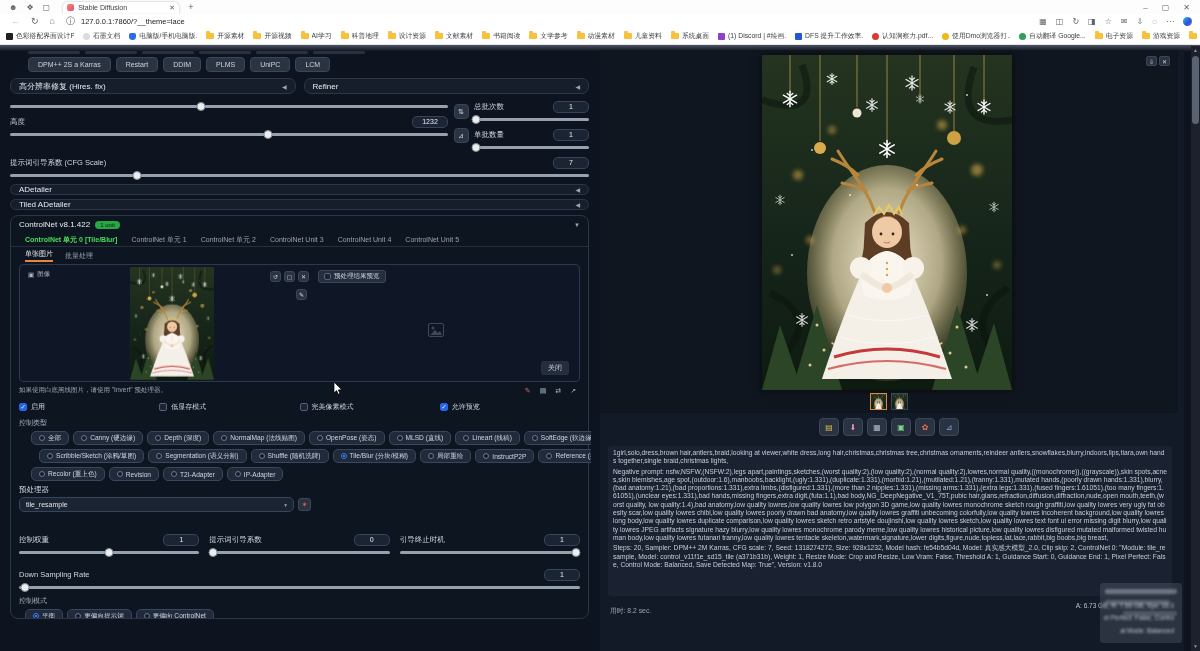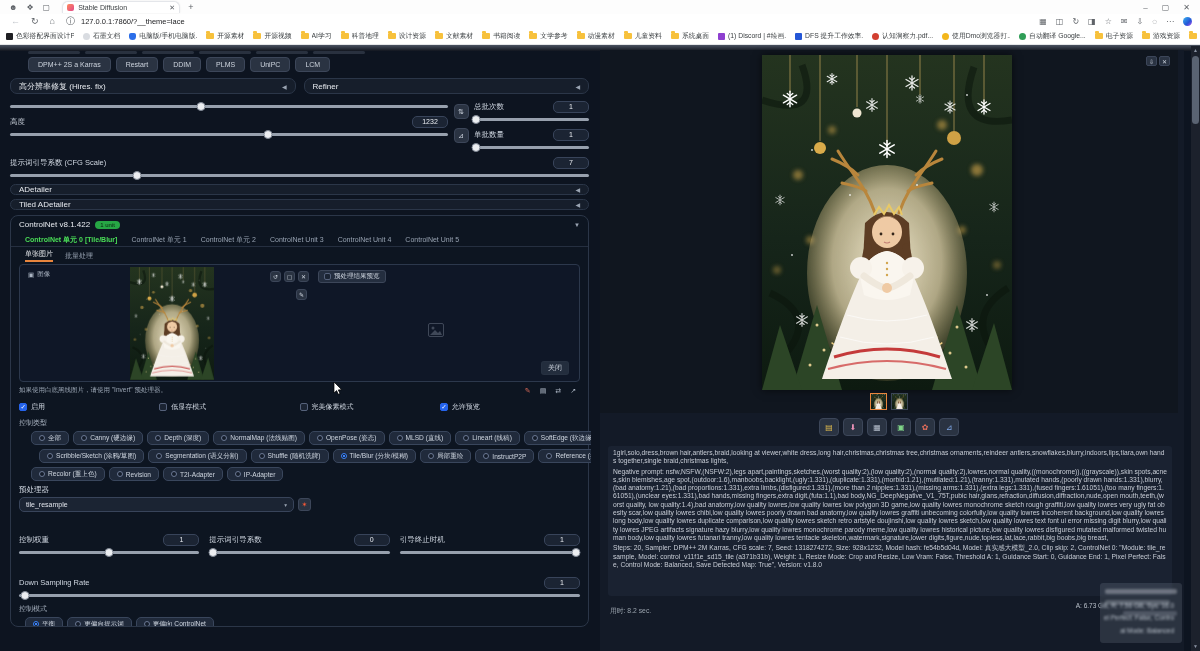--- a/index.html
+++ b/index.html
@@ -116,21 +116,21 @@
   .rd.on{border-color:#3b82f6;background:radial-gradient(circle,#3b82f6 45%,#141c2a 50%);}
   .ddrow{display:flex;gap:10px;margin-top:2px;}
   .ddcol1{width:292px;} .ddcol2{flex:1;}
   .ddline{display:flex;align-items:center;gap:4px;margin-top:2px;}
   .dd{flex:1;height:15px;background:#1b2433;border:1px solid #38445a;border-radius:5px;display:flex;align-items:center;justify-content:space-between;padding:0 6px;font-size:7px;color:#dfe3ea;}
   .dd .caret{font-size:5.5px;}
   .runbtn{width:13px;height:13px;background:#2a3342;border:1px solid #3c4659;border-radius:3px;color:#ff5a36;font-size:7px;display:flex;align-items:center;justify-content:center;}
   .rfbtn{width:13px;height:13px;background:#2457c5;border:1px solid #2f6feb;border-radius:3px;color:#fff;font-size:7px;display:flex;align-items:center;justify-content:center;}
   .w3{display:flex;gap:10px;margin-top:21px;}
   .w3 > div{flex:1;}
-  .dsr{margin-top:15px;}
+  .dsr{margin-top:7px;}
   .modeclip{height:9px;overflow:hidden;}
 
   
   .rpanel{position:absolute;left:600px;top:50px;width:584px;height:601px;background:#131a27;color:#cdd3dc;}
   .gallery{position:absolute;top:0;left:0;right:6px;height:363px;background:#10161f;}
   .bigimg{position:absolute;left:162px;top:5px;width:250px;height:335px;overflow:hidden;box-shadow:0 0 8px rgba(0,0,0,.6);}
   .cornerbtns{position:absolute;top:6px;right:8px;display:flex;gap:2px;}
   .cornerbtns span{width:11px;height:10px;background:#2a3342;border:1px solid #3c4659;border-radius:2px;color:#cdd4de;font-size:6px;display:flex;align-items:center;justify-content:center;}
   .thumbrow{position:absolute;top:343px;left:0;right:0;display:flex;justify-content:center;gap:4px;}
   .gthumb{width:17px;height:17px;overflow:hidden;border:1px solid #3a4557;position:relative;}

